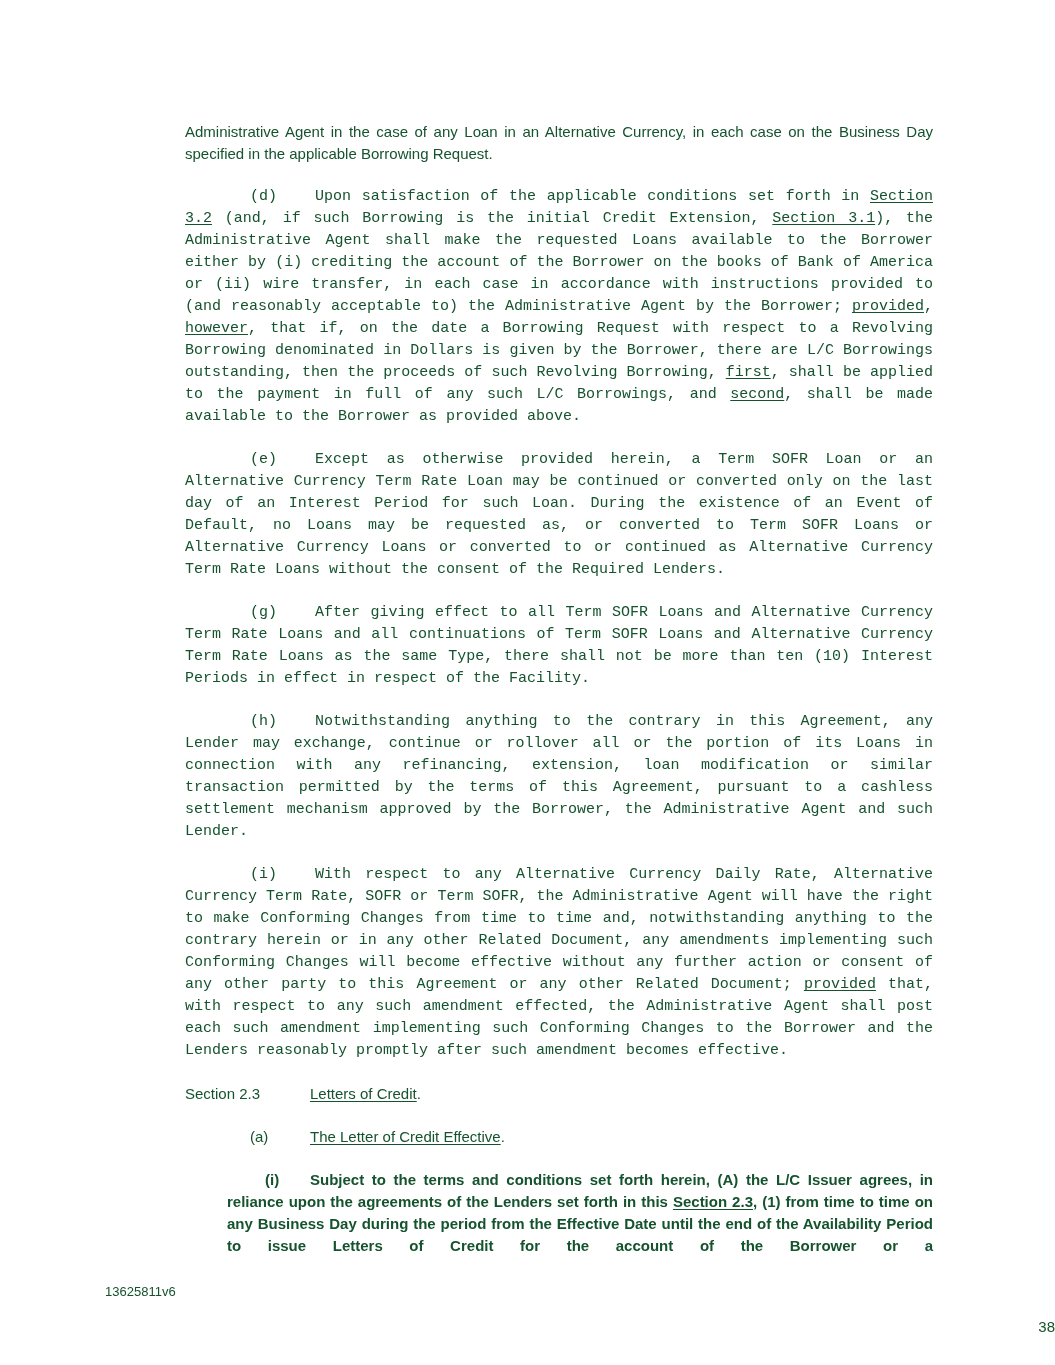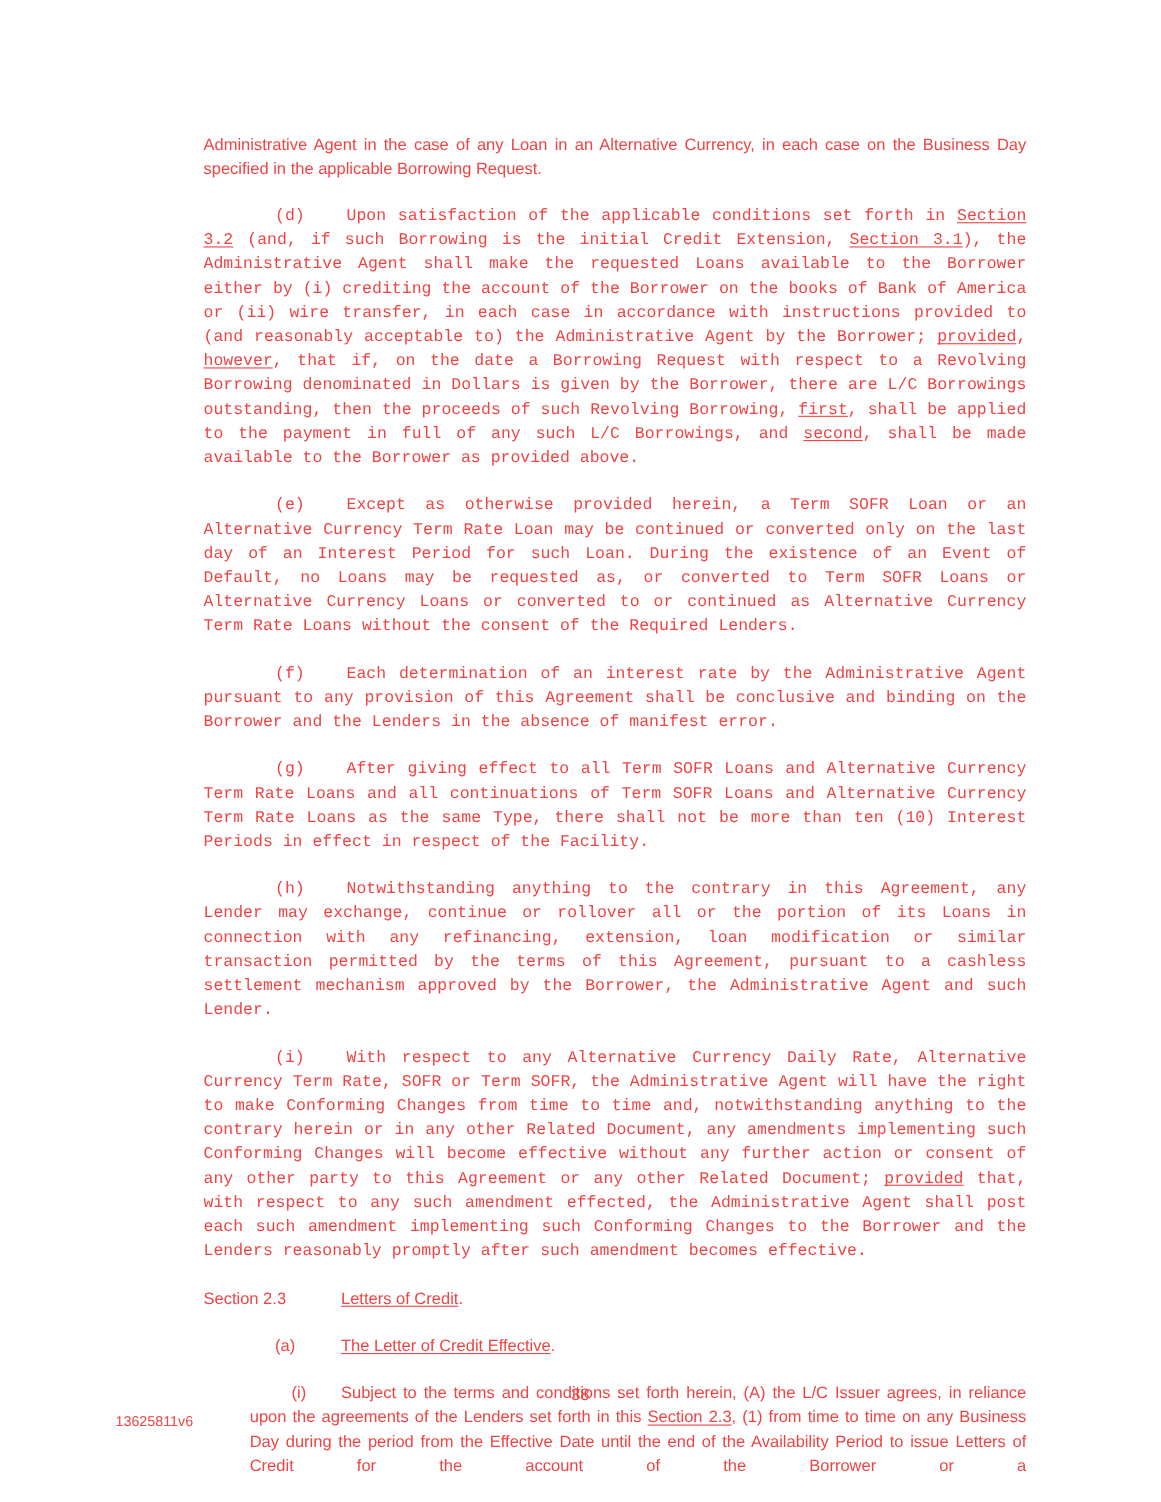--- a/index.html
+++ b/index.html
@@ -6,21 +6,21 @@
     margin: 0;
     padding: 0;
     background: #ffffff;
   }
   .page {
     position: relative;
     width: 1055px;
     height: 1338px;
     background: #ffffff;
     font-family: "Liberation Sans", "DejaVu Sans", sans-serif;
-    color: #ef4444;
+    color: #14532d;
     overflow: hidden;
   }
   .content {
     position: absolute;
     left: 185px;
     top: 121px;
     width: 748px;
     font-size: 15px;
     line-height: 22px;
   }
@@ -30,52 +30,51 @@
   }
   .para.continuation { text-indent: 0; }
   .para.body { text-indent: 65px; font-family: Liberation Mono, monospace; }
   .para.body .label { display: inline-block; width: 65px; text-indent: 0; }
   .para.heading-section { text-indent: 0; }
   .para.heading-section .label { display: inline-block; width: 125px; }
   .para.heading-sub { text-indent: 65px; }
   .para.heading-sub .label { display: inline-block; width: 60px; text-indent: 0; }
   .para.nested { margin-left: 42px; text-indent: 38px; }
   .para.nested .label { display: inline-block; width: 45px; text-indent: 0; }
-  .para.justify-last { text-align-last: justify; }
+  .para.justify-last { text-align-last: justify; font-weight: bold; }
   .u {
     text-decoration: underline;
     text-decoration-skip-ink: none;
     text-underline-offset: 2px;
   }
   .page-number {
     position: absolute;
-    top: 1258px;
+    top: 1316px;
     left: 0;
     width: 100%;
-    text-align: center;
+    text-align: right;
     font-size: 15px;
     line-height: 22px;
   }
   .doc-id {
     position: absolute;
     left: 105px;
     top: 1283px;
     font-size: 13px;
     line-height: 18px;
   }
 </style>
 </head>
 <body>
 
 <div class="page">
   <div class="content">
       <p class="para continuation"><span>Administrative Agent in the case of any Loan in an Alternative Currency, in each case on the Business Day specified in the applicable Borrowing Request.</span></p>
       <p class="para body"><span class="label">(d)</span><span>Upon satisfaction of the applicable conditions set forth in </span><span class="u">Section 3.2</span><span> (and, if such Borrowing is the initial Credit Extension, </span><span class="u">Section 3.1</span><span>), the Administrative Agent shall make the requested Loans available to the Borrower either by (i) crediting the account of the Borrower on the books of Bank of America or (ii) wire transfer, in each case in accordance with instructions provided to (and reasonably acceptable to) the Administrative Agent by the Borrower; </span><span class="u">provided</span><span>, </span><span class="u">however</span><span>, that if, on the date a Borrowing Request with respect to a Revolving Borrowing denominated in Dollars is given by the Borrower, there are L/C Borrowings outstanding, then the proceeds of such Revolving Borrowing, </span><span class="u">first</span><span>, shall be applied to the payment in full of any such L/C Borrowings, and </span><span class="u">second</span><span>, shall be made available to the Borrower as provided above.</span></p>
       <p class="para body"><span class="label">(e)</span><span>Except as otherwise provided herein, a Term SOFR Loan or an Alternative Currency Term Rate Loan may be continued or converted only on the last day of an Interest Period for such Loan. During the existence of an Event of Default, no Loans may be requested as, or converted to Term SOFR Loans or Alternative Currency Loans or converted to or continued as Alternative Currency Term Rate Loans without the consent of the Required Lenders.</span></p>
-      <p class="para body"><span class="label">(f)</span><span>Each determination of an interest rate by the Administrative Agent pursuant to any provision of this Agreement shall be conclusive and binding on the Borrower and the Lenders in the absence of manifest error.</span></p>
       <p class="para body"><span class="label">(g)</span><span>After giving effect to all Term SOFR Loans and Alternative Currency Term Rate Loans and all continuations of Term SOFR Loans and Alternative Currency Term Rate Loans as the same Type, there shall not be more than ten (10) Interest Periods in effect in respect of the Facility.</span></p>
       <p class="para body"><span class="label">(h)</span><span>Notwithstanding anything to the contrary in this Agreement, any Lender may exchange, continue or rollover all or the portion of its Loans in connection with any refinancing, extension, loan modification or similar transaction permitted by the terms of this Agreement, pursuant to a cashless settlement mechanism approved by the Borrower, the Administrative Agent and such Lender.</span></p>
       <p class="para body"><span class="label">(i)</span><span>With respect to any Alternative Currency Daily Rate, Alternative Currency Term Rate, SOFR or Term SOFR, the Administrative Agent will have the right to make Conforming Changes from time to time and, notwithstanding anything to the contrary herein or in any other Related Document, any amendments implementing such Conforming Changes will become effective without any further action or consent of any other party to this Agreement or any other Related Document; </span><span class="u">provided</span><span> that, with respect to any such amendment effected, the Administrative Agent shall post each such amendment implementing such Conforming Changes to the Borrower and the Lenders reasonably promptly after such amendment becomes effective.</span></p>
       <p class="para heading-section"><span class="label">Section 2.3</span><span class="u">Letters of Credit</span><span>.</span></p>
       <p class="para heading-sub"><span class="label">(a)</span><span class="u">The Letter of Credit Effective</span><span>.</span></p>
       <p class="para nested justify-last"><span class="label">(i)</span><span>Subject to the terms and conditions set forth herein, (A) the L/C Issuer agrees, in reliance upon the agreements of the Lenders set forth in this </span><span class="u">Section 2.3</span><span>, (1) from time to time on any Business Day during the period from the Effective Date until the end of the Availability Period to issue Letters of Credit for the account of the Borrower or a</span></p>
     </div>
   <div class="page-number">38</div>
   <div class="doc-id">13625811v6</div>
 </div>

